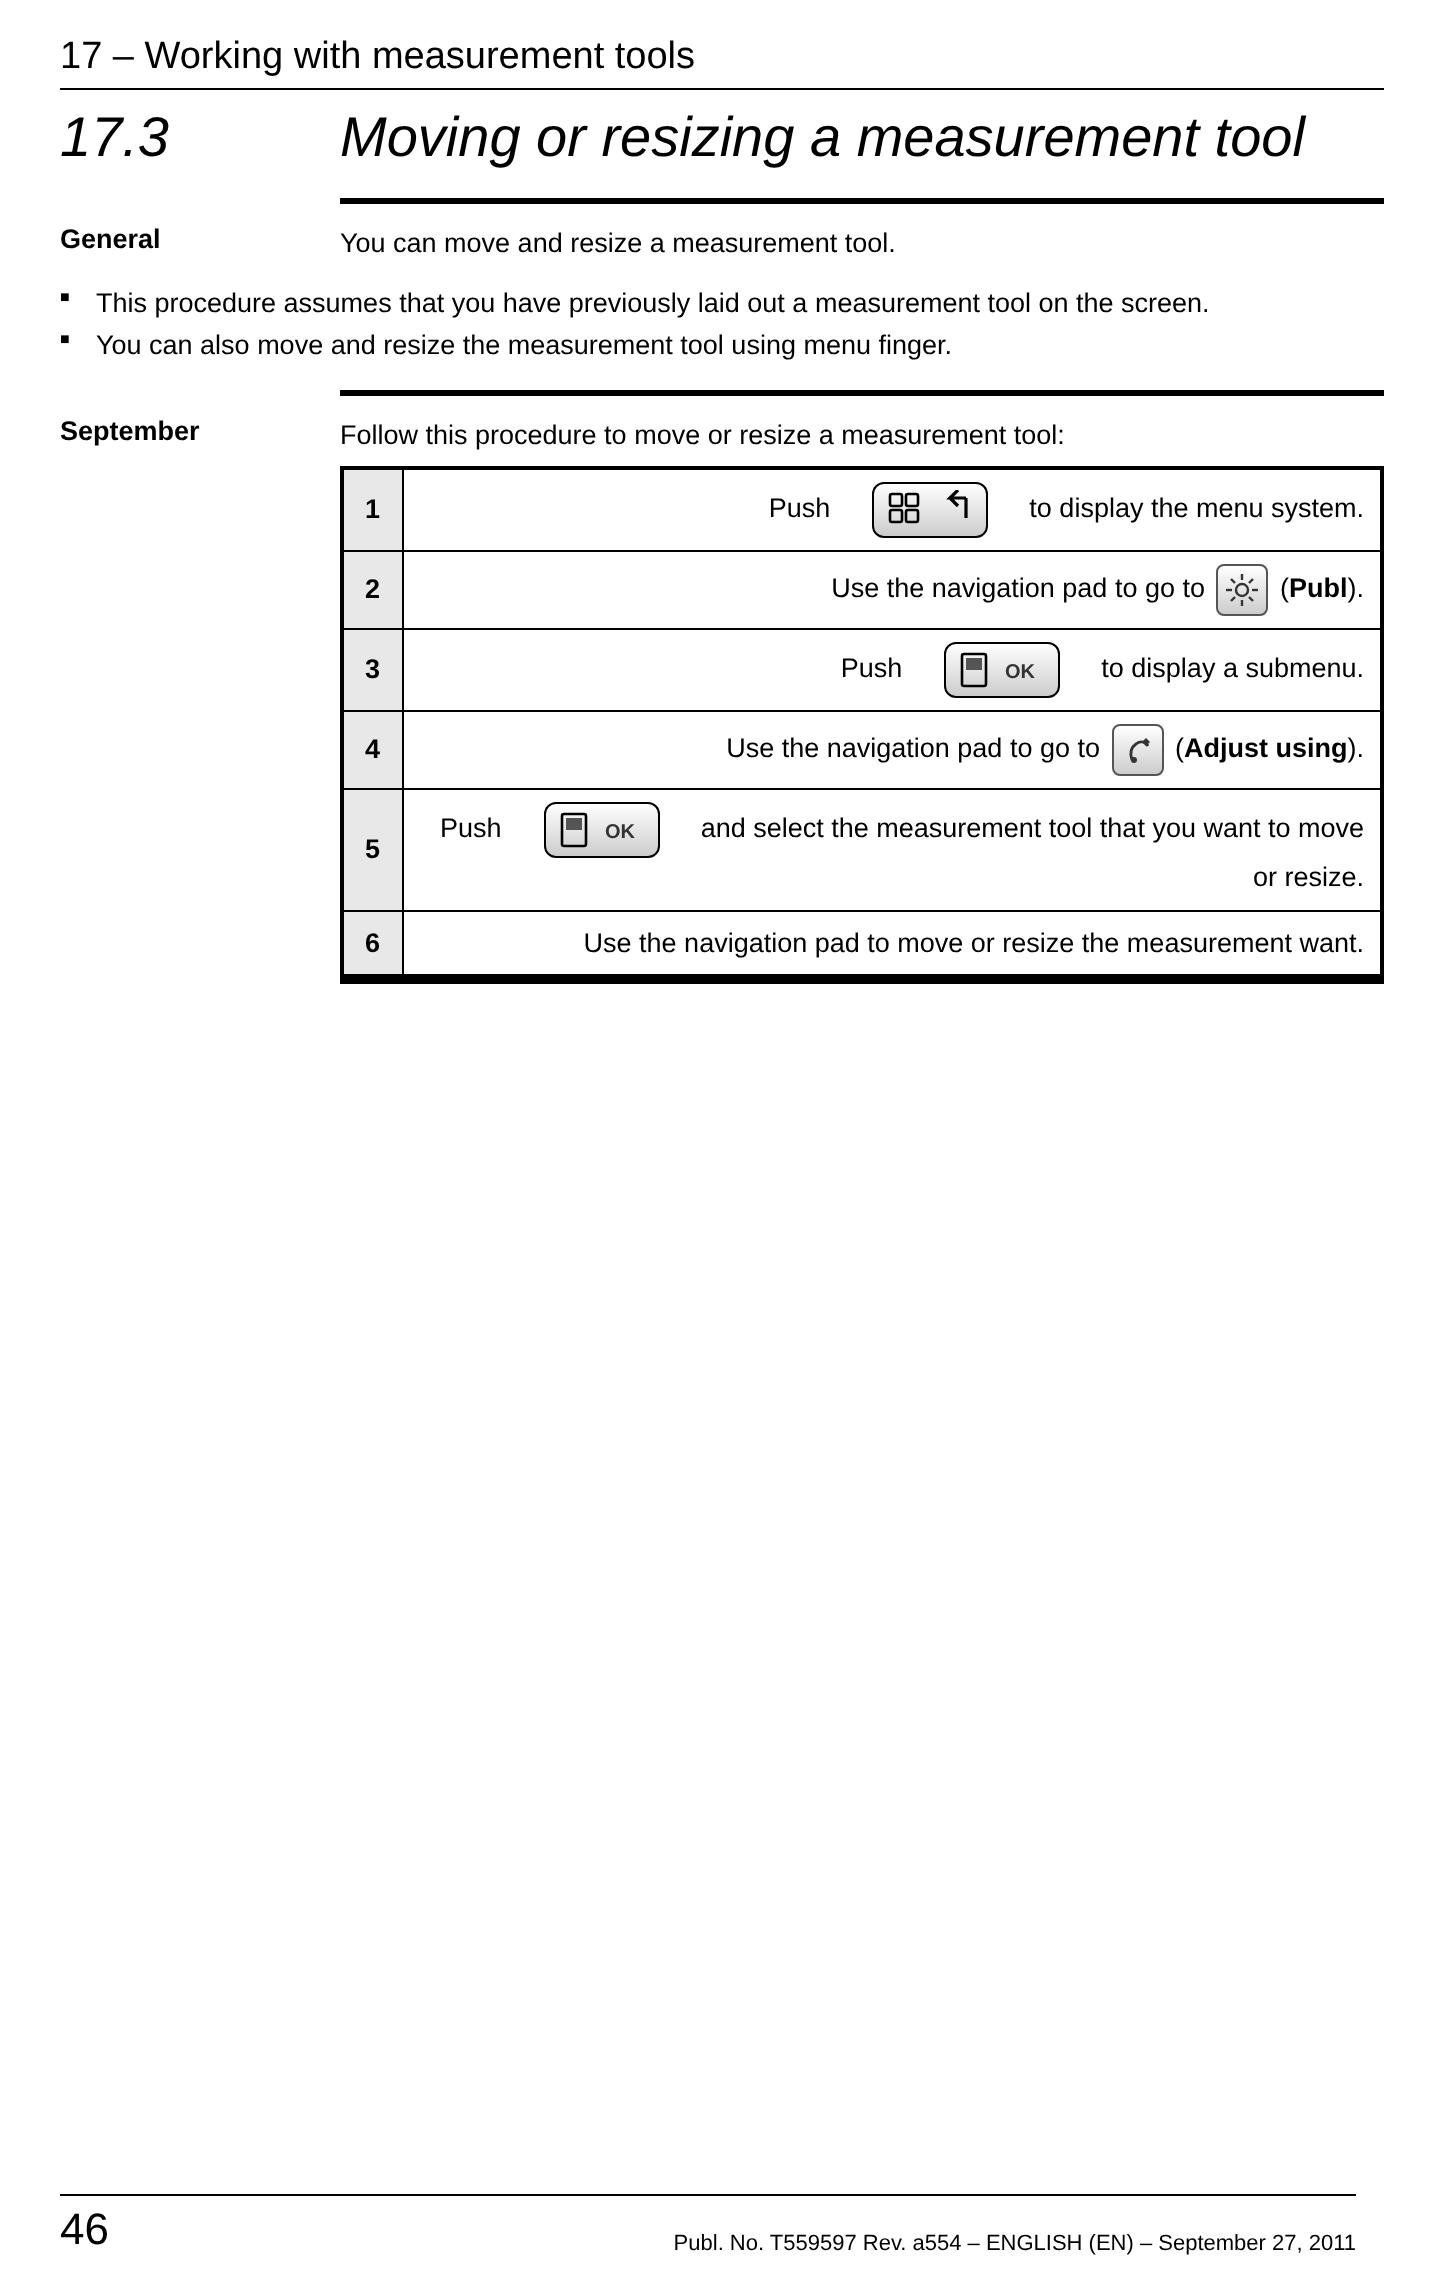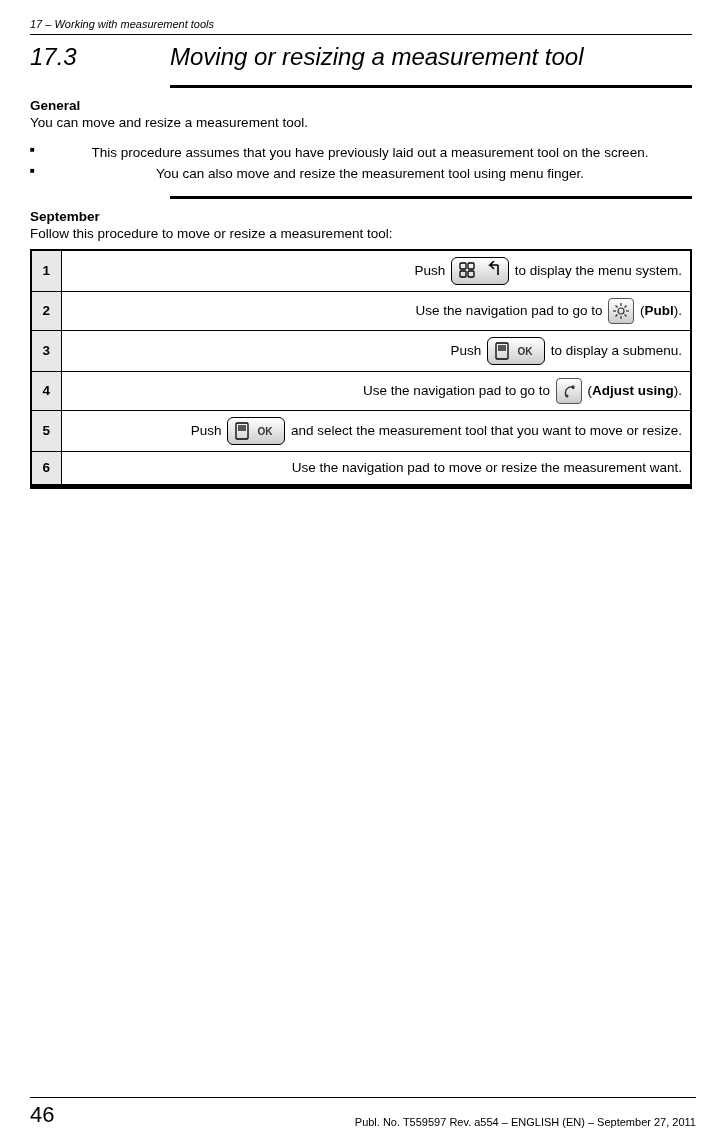--- a/index.html
+++ b/index.html
@@ -10,64 +10,61 @@
     background: #fff;
     width: 722px;
     height: 1146px;
     position: relative;
     padding: 18px 30px 0 30px;
   }
   .header-line {
     border-bottom: 1.5px solid #000;
     padding-bottom: 4px;
     margin-bottom: 8px;
-    font-style: italic;
-    font-size: 11px;
+    font-size: 19px;
   }
   .section-title {
     font-style: italic;
-    font-size: 24px;
+    font-size: 28px;
     font-weight: normal;
     margin-bottom: 14px;
     display: flex;
   }
   .section-number {
     width: 140px;
     flex-shrink: 0;
   }
   .thick-rule {
     border-top: 3px solid #000;
     margin-left: 140px;
     margin-bottom: 10px;
   }
   .row {
     display: flex;
     margin-bottom: 10px;
-    flex-direction: column;
   }
   .label-col {
     width: 140px;
     flex-shrink: 0;
     font-weight: bold;
     font-size: 13.5px;
   }
   .content-col {
     flex: 1;
     font-size: 13.5px;
     line-height: 1.45;
   }
   ul.note-list {
     list-style: none;
     padding-left: 0;
   }
   ul.note-list li {
     position: relative;
     padding-left: 18px;
     margin-bottom: 2px;
-    text-align: center;
   }
   ul.note-list li::before {
     content: "■";
     position: absolute;
     left: 0;
     top: 1px;
     font-size: 8px;
   }
   table.proc {
     border-collapse: collapse;
@@ -89,40 +86,40 @@
     background: #e8e8e8;
     vertical-align: middle;
   }
   .btn-icon {
     display: inline-block;
     vertical-align: middle;
     border: 1px solid #000;
     border-radius: 6px;
     background: linear-gradient(#fff, #ccc);
     padding: 3px 6px;
-    margin: 0 2px;
+    margin: 0 17px;
     line-height: 1;
   }
   .btn-icon svg { display: block; }
   .small-icon {
     display: inline-block;
     vertical-align: middle;
     border: 1px solid #555;
     border-radius: 4px;
     background: linear-gradient(#fff, #ccc);
     padding: 3px;
     margin: 0 2px;
     line-height: 1;
   }
   .small-icon svg { display: block; }
   .footer {
     position: absolute;
     bottom: 18px;
     left: 30px;
-    right: 26px;
+    right: 44px;
     border-top: 1.5px solid #000;
     padding-top: 4px;
     display: flex;
     justify-content: space-between;
     align-items: flex-end;
     font-size: 11px;
   }
   .page-num {
     font-size: 22px;
     font-weight: normal;

